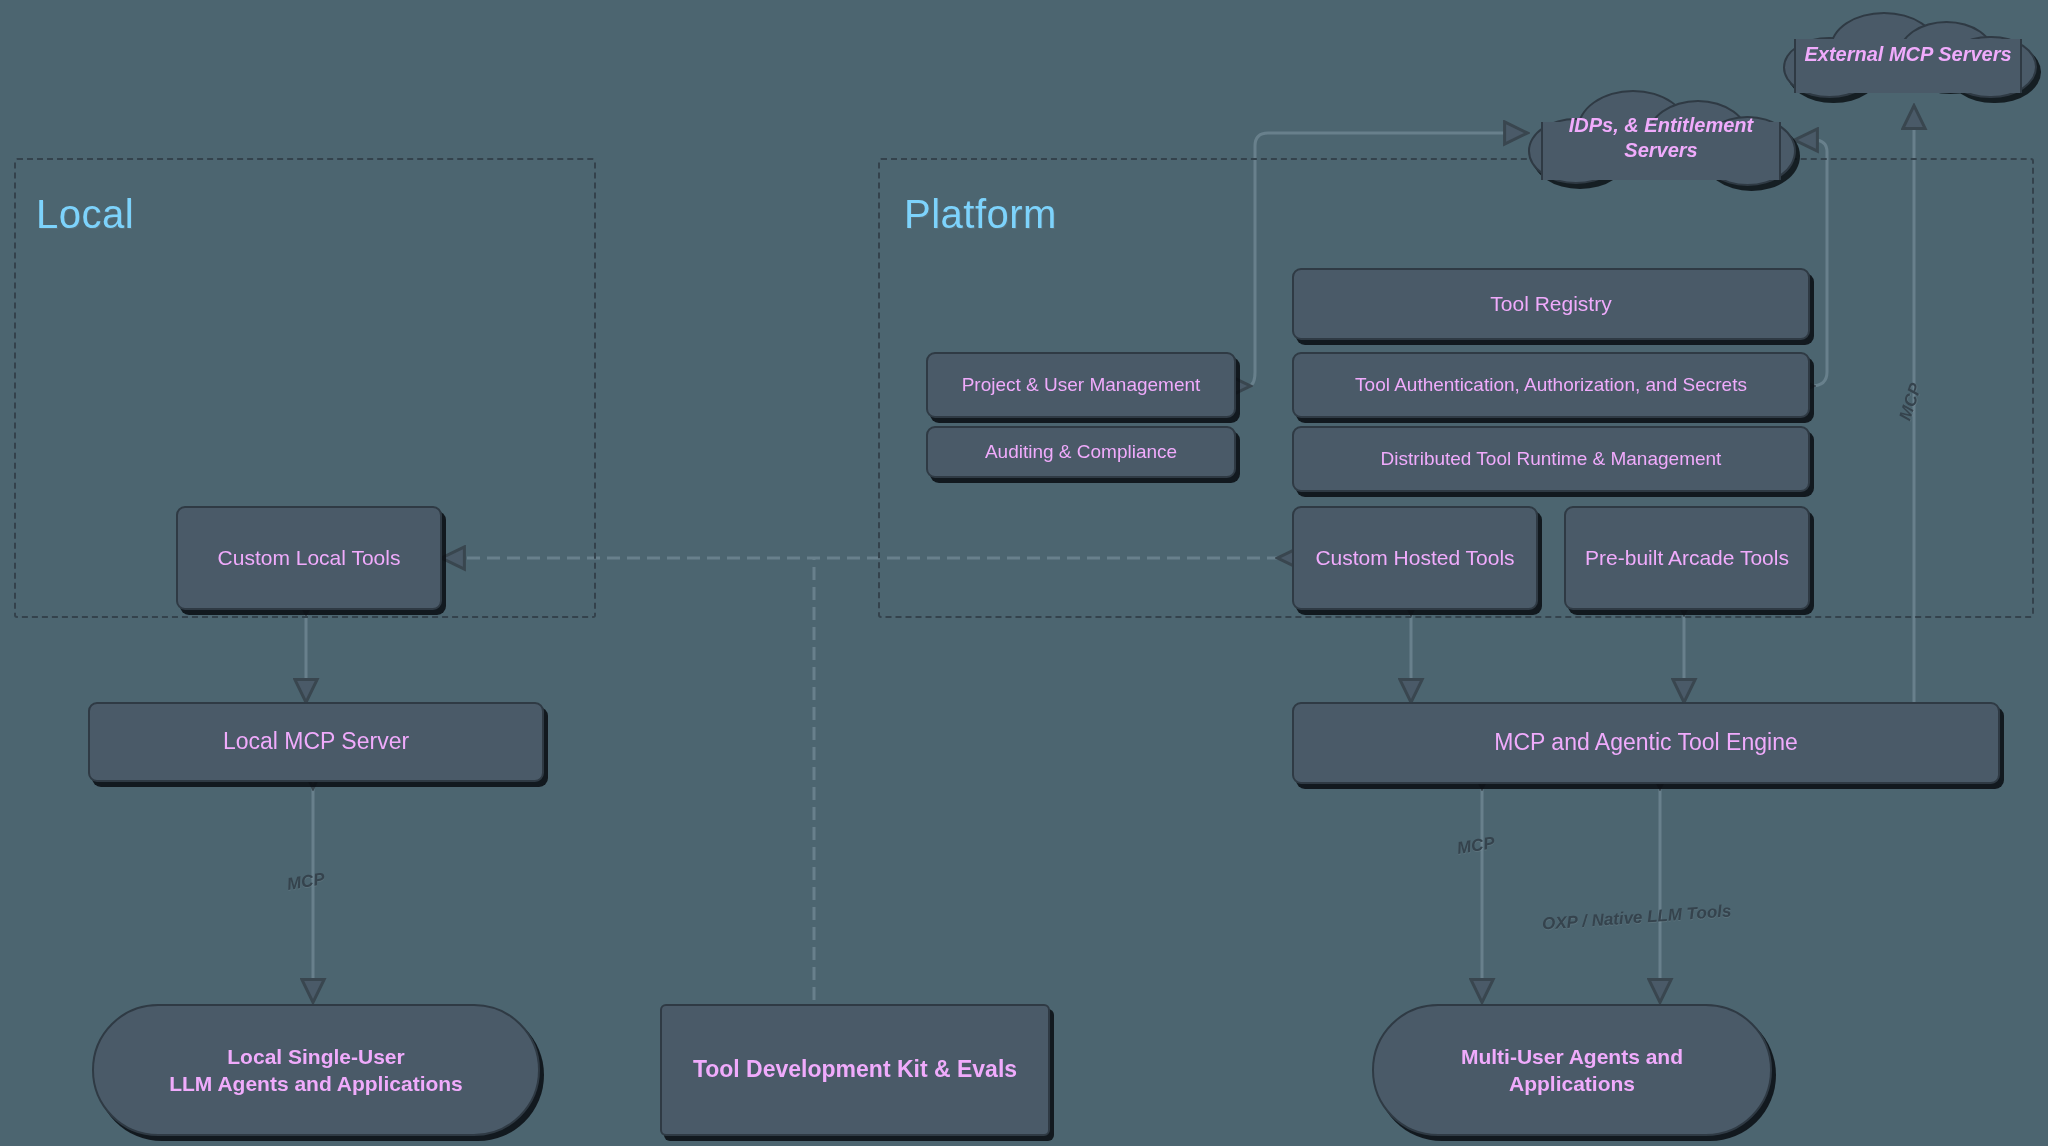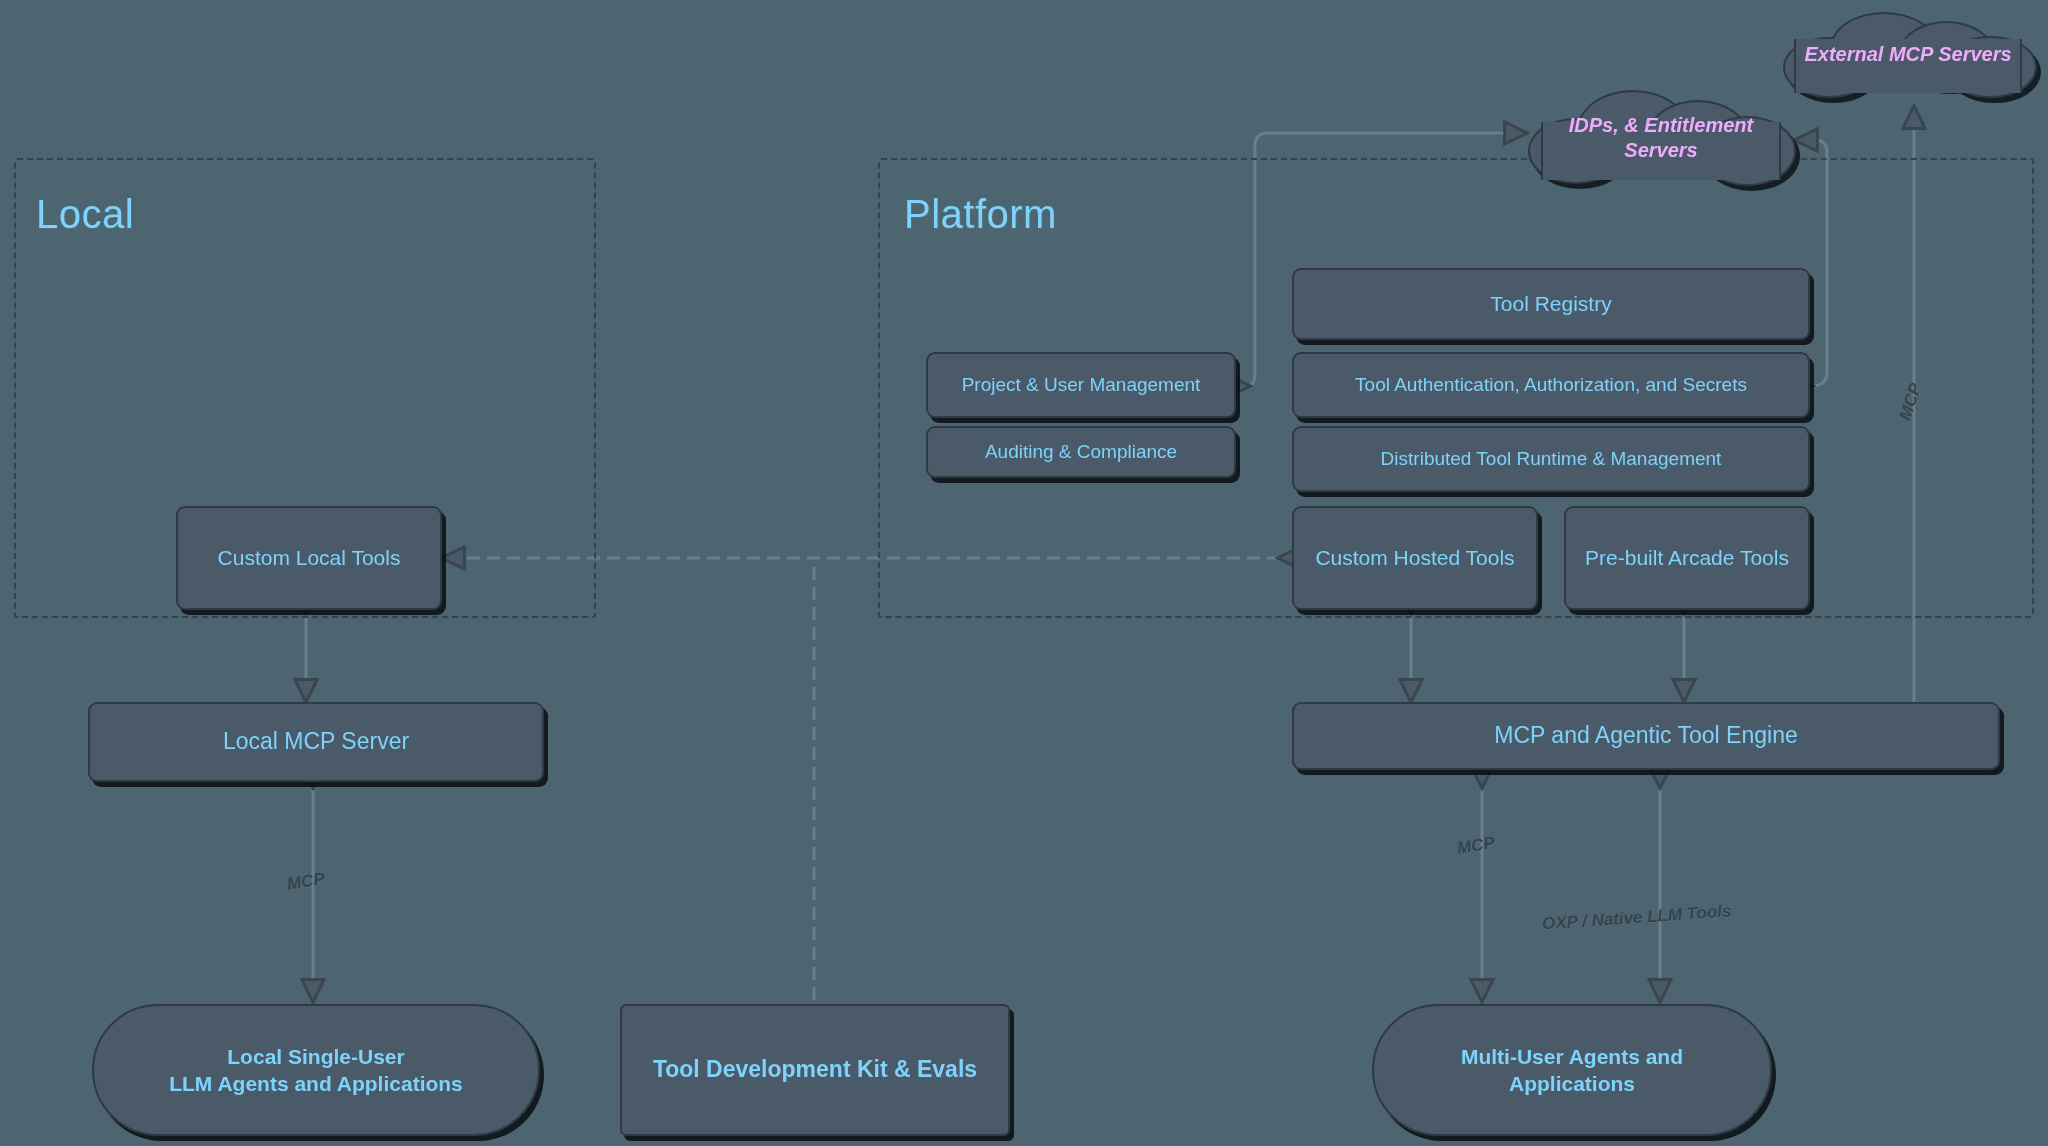--- a/index.html
+++ b/index.html
@@ -11,29 +11,29 @@
     position:relative;
   }
   #stage{position:absolute;inset:0;width:2048px;height:1146px;}
   svg.layer{position:absolute;left:0;top:0;width:2048px;height:1146px;pointer-events:none;}
   .node{
     position:absolute;
     box-sizing:border-box;
     background:#4a5a68;
     border:2px solid #2f3a44;
     box-shadow:4px 5px 0 rgba(8,12,16,.85);
-    color:#7dd3fc;
+    color:#f0abfc;
     display:flex;align-items:center;justify-content:center;
     text-align:center;
     line-height:1.3;
     z-index:5;
   }
   .node.rect{border-radius:9px;}
   .node.stadium{border-radius:999px;align-items:center;}
-  .node.tdk{border-radius:6px;}
+  .node.tdk{border-radius:6px;margin-left:40px;}
   .node .lbl{padding:0 14px;display:block;}
   .fs-lg{font-size:23px;}
   .fs-md{font-size:21px;}
   .fs-sm{font-size:19px;}
   .bold{font-weight:bold;}
   .cloud{
     position:absolute;z-index:6;
     color:#f0abfc;font-style:italic;font-weight:bold;
     display:flex;align-items:center;justify-content:center;text-align:center;
     line-height:1.25;
@@ -181,21 +181,21 @@
   </div>
 
   <div class="node rect" style="left:1292px;top:506px;width:246px;height:104px;">
     <span class="lbl fs-md">Custom Hosted Tools</span>
   </div>
 
   <div class="node rect" style="left:1564px;top:506px;width:246px;height:104px;text-align:right;">
     <span class="lbl fs-md">Pre-built Arcade Tools</span>
   </div>
 
-  <div class="node rect" style="left:1292px;top:702px;width:708px;height:68px;">
+  <div class="node rect" style="left:1292px;top:702px;width:708px;height:82px;">
     <span class="lbl fs-lg">MCP and Agentic Tool Engine</span>
   </div>
 
   <div class="node stadium" style="left:1372px;top:1004px;width:400px;height:132px;flex-direction:column;">
     <span class="lbl fs-md bold">Multi-User Agents and</span>
     <span class="lbl fs-md bold">Applications</span>
   </div>
 
   <div class="edge-label" style="left:287px;top:872px;transform:rotate(-9deg);">MCP</div>
 

